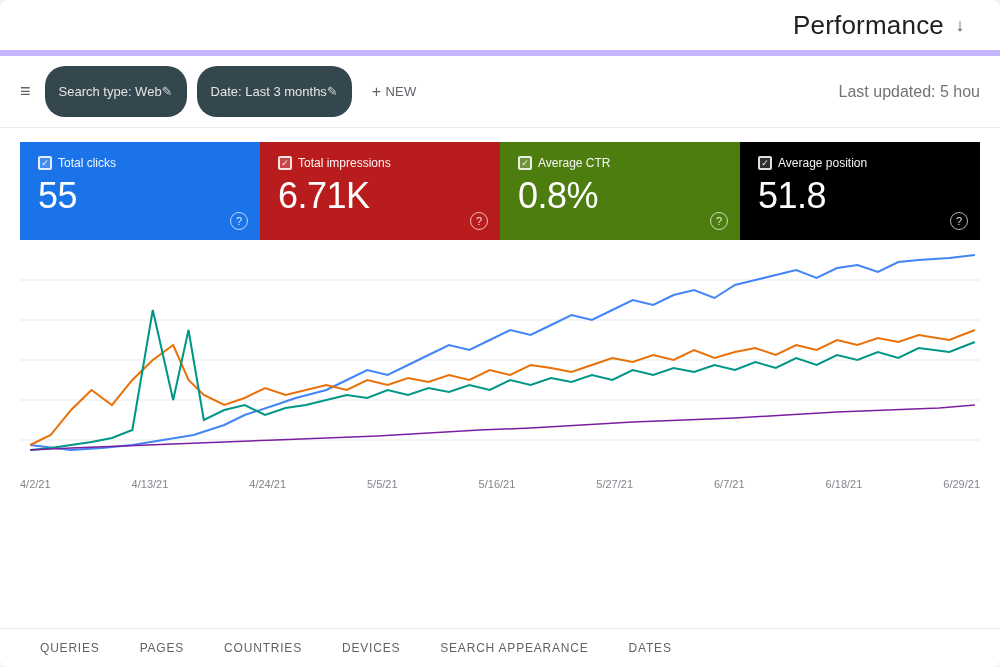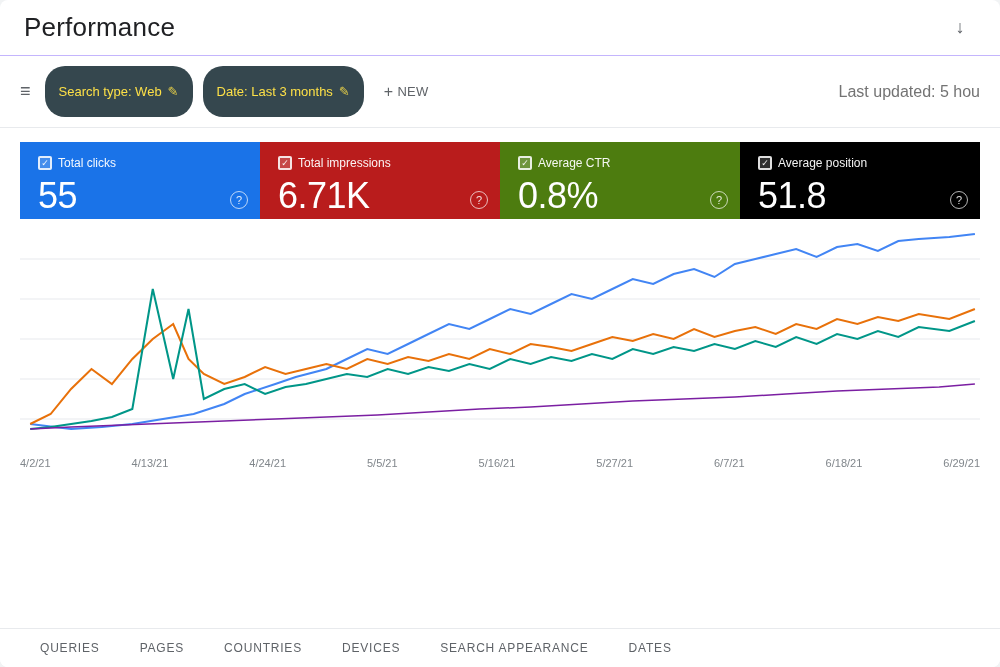--- a/index.html
+++ b/index.html
@@ -37,23 +37,23 @@
     }
     .filter-icon {
       color: #5f6368;
       font-size: 18px;
       cursor: pointer;
       margin-right: 4px;
     }
     .filter-chip {
       display: flex;
       align-items: center;
-      gap: 6px;
+      gap: 0;
       background: #35474e;
-      color: #fde047;
+      color: #e5e5e5;
       border-radius: 20px;
       padding: 18px 14px;
       font-size: 13px;
       cursor: pointer;
       font-weight: 500;
     }
     .filter-chip .edit-icon {
       font-size: 13px;
       opacity: 0.85;
     }
@@ -81,21 +81,21 @@
       color: #737373;
     }
     .metrics-row {
       display: flex;
       padding: 14px 20px 0 20px;
       gap: 0;
       background: #fff;
     }
     .metric-card {
       flex: 1;
-      padding: 14px 18px 3px 18px;
+      padding: 14px 18px 24px 18px;
       color: #fff;
       position: relative;
       min-width: 0;
     }
     .metric-card.blue { background: #1a73e8; }
     .metric-card.purple { background: #b91c1c; }
     .metric-card.teal { background: #4d7c0f; }
     .metric-card.orange { background: #000000; }
     .metric-card-header {
       display: flex;
@@ -172,24 +172,24 @@
       font-size: 12px;
       color: #5f6368;
       cursor: pointer;
       text-transform: uppercase;
       letter-spacing: 0.8px;
       font-weight: 500;
     }
     .top-bar {
       display: flex;
       align-items: center;
-      justify-content: space-between;
+      justify-content: flex-end;
       padding: 0 24px;
       height: 56px;
-      border-bottom: 1px solid #c4b5fd;
+      border-bottom: 6px solid #c4b5fd;
     }
     .download-btn {
       width: 32px;
       height: 32px;
       display: flex;
       align-items: center;
       justify-content: center;
       cursor: pointer;
       color: #5f6368;
       font-size: 18px;

